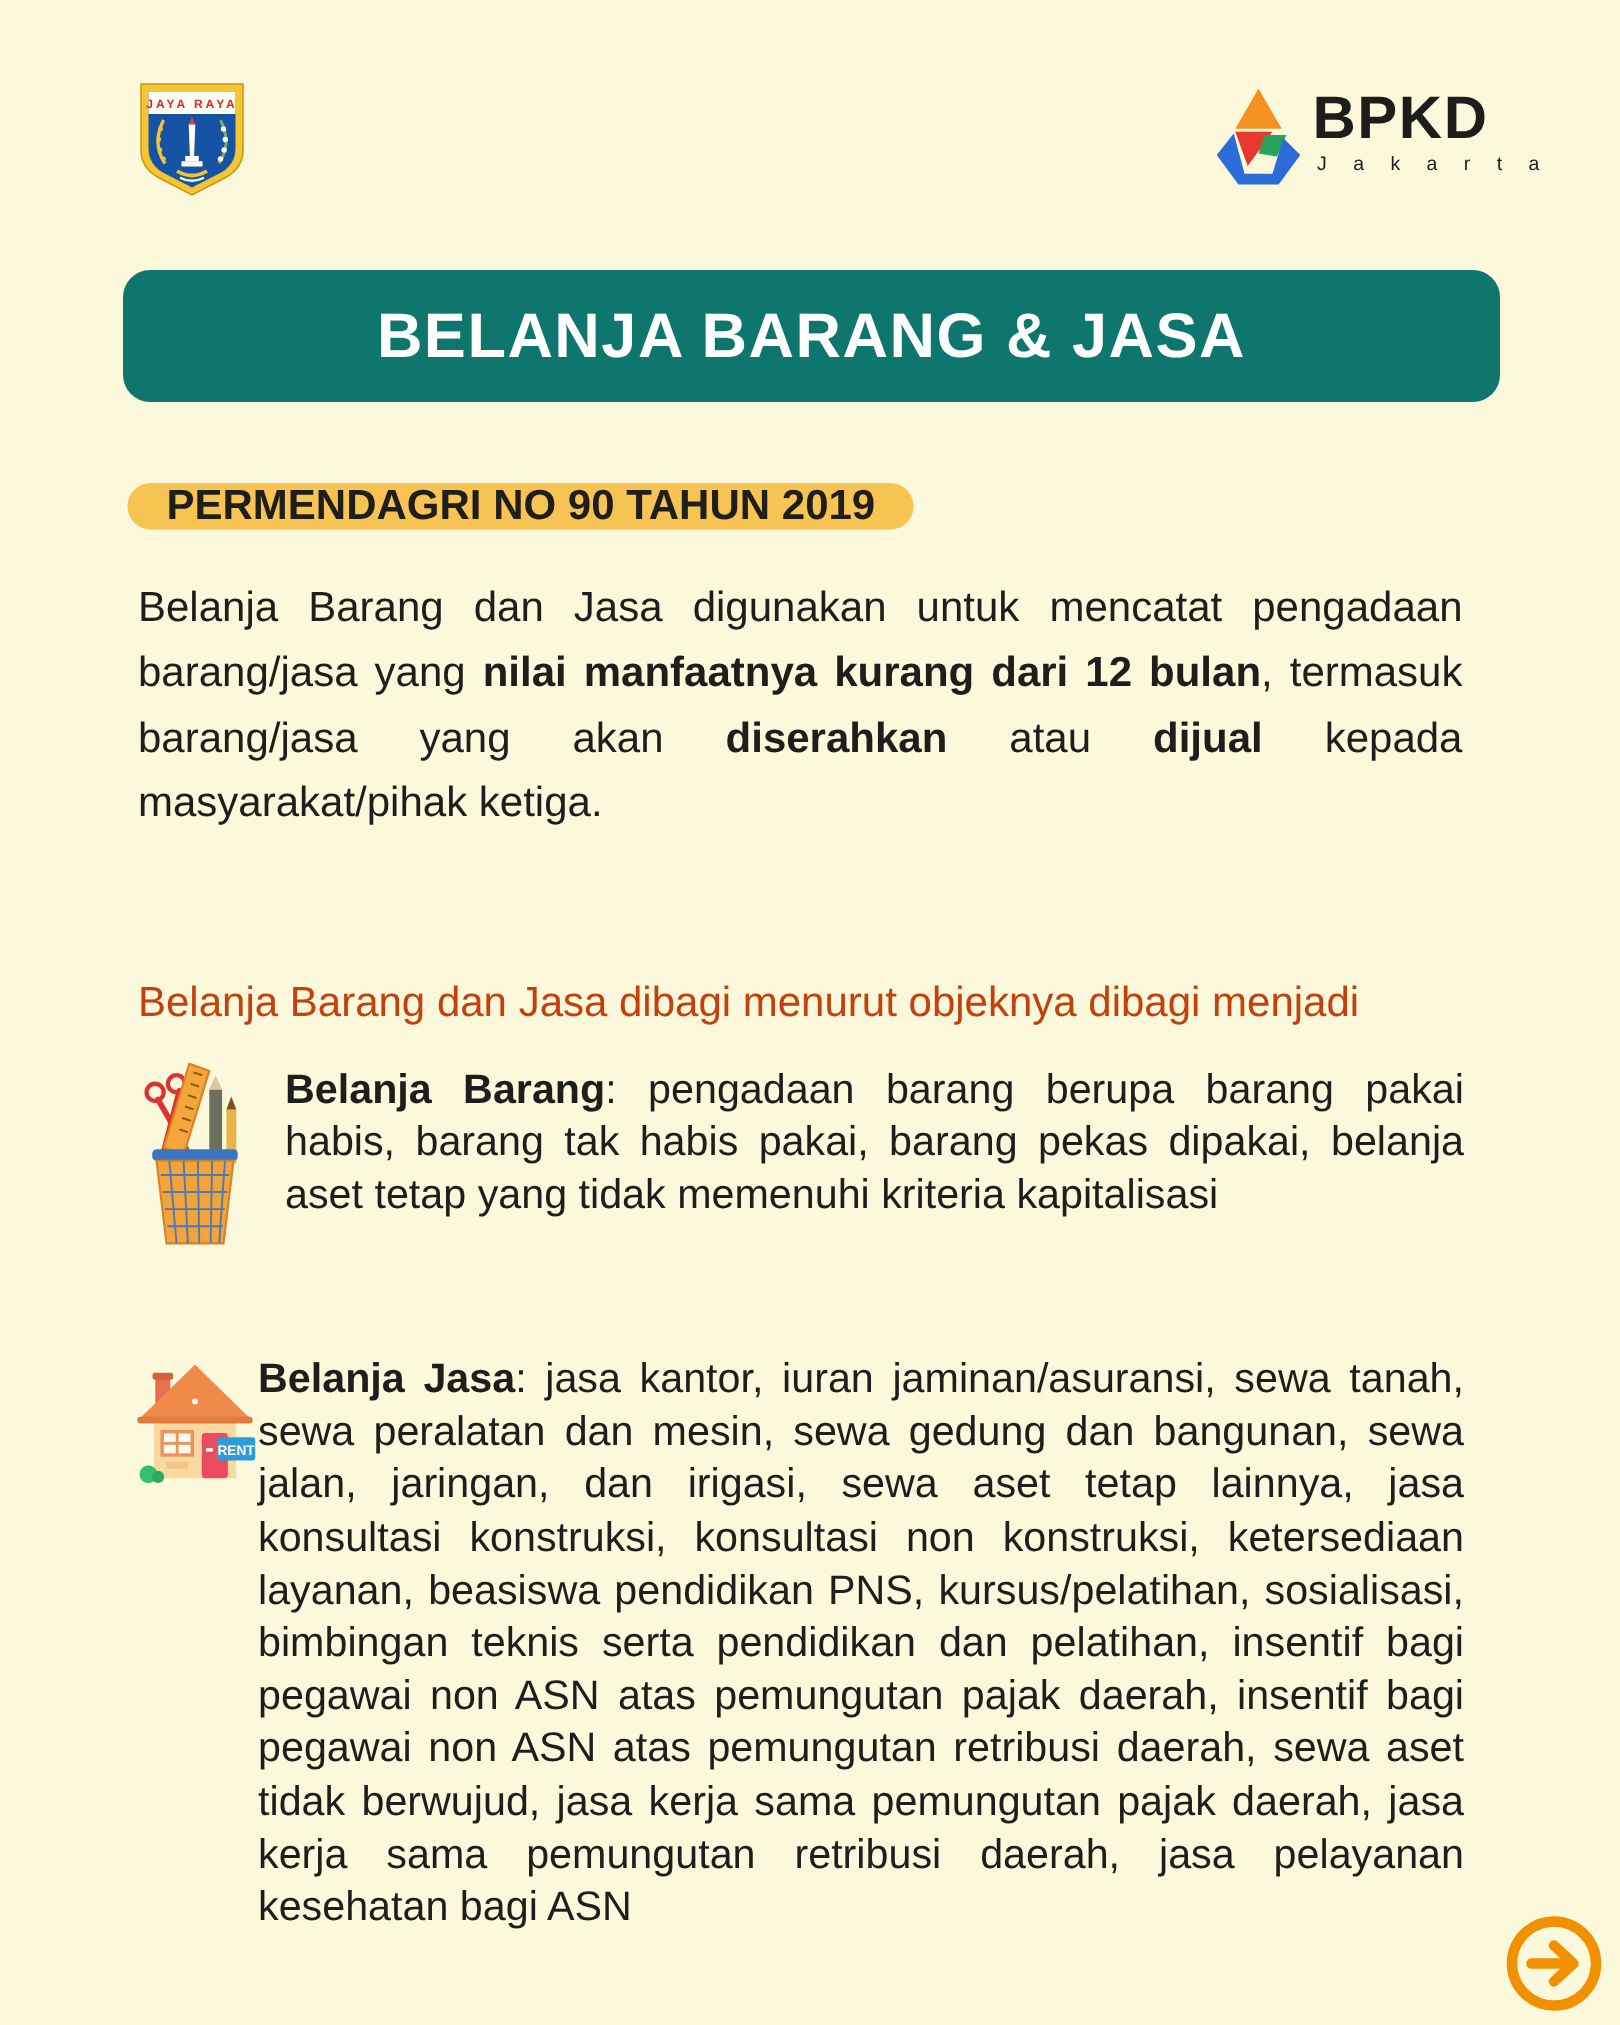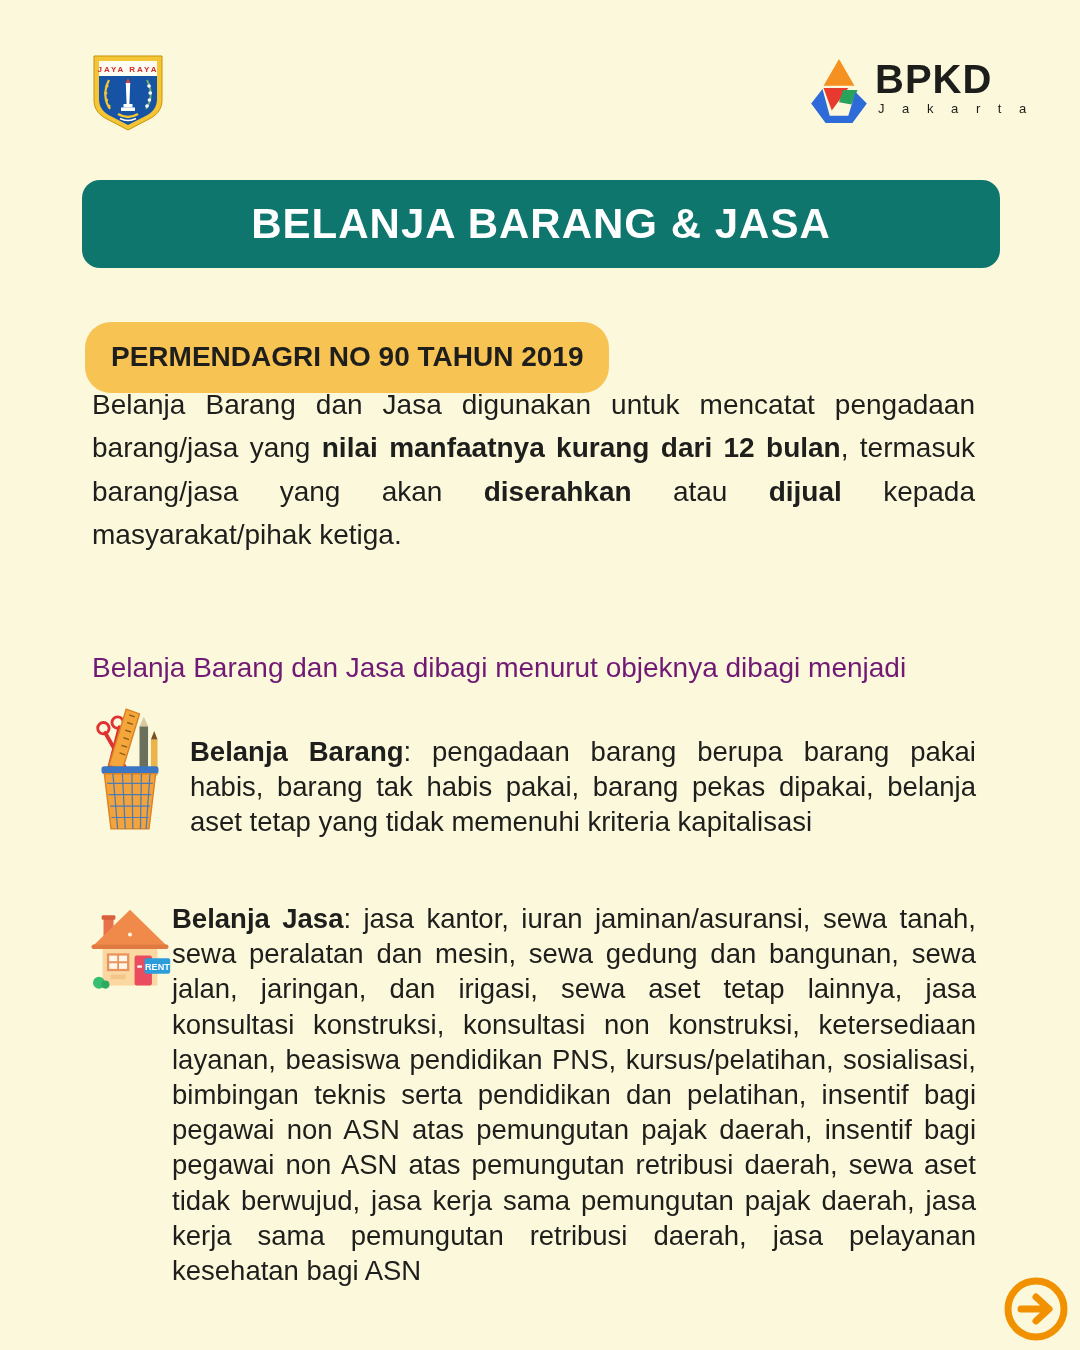--- a/index.html
+++ b/index.html
@@ -17,36 +17,36 @@
   .bpkd-city { font-size: 13px; font-weight: normal; letter-spacing: 7px; color: #1D1D1B; margin-top: 1px; padding-left: 3px; }
   .banner {
     position: absolute; left: 82px; top: 180px; width: 918px; height: 88px;
     background: #0f766e; border-radius: 18px;
     display: flex; align-items: center; justify-content: center;
   }
   .banner span { color: #FFFFFF; font-size: 42px; font-weight: bold; letter-spacing: 1px; }
   .pill {
     position: absolute; display: inline-block;
     background: #F7C353; border-radius: 26px;
-    padding: 20px 26px; font-size: 28px; font-weight: bold; color: #1E1E1C;
+    padding: 0 26px; font-size: 28px; font-weight: bold; color: #1E1E1C;
     white-space: nowrap; line-height: 1.1;
   }
   .pill1 { left: 85px; top: 322px; }
   .pill2 { left: 85px; top: 577px; }
   .para { font-size: 28px; color: #1E1E1C; text-align: justify; }
   .para b { font-weight: bold; }
   .para1 { position: absolute; left: 92px; top: 383px; width: 883px; line-height: 1.55; }
-  .intro { position: absolute; left: 92px; top: 652px; font-size: 28px; color: #701a75; }
+  .intro { position: absolute; left: 92px; top: 652px; font-size: 28px; color: #c2410c; }
   .item { position: absolute; display: flex; }
   .item1 { left: 92px; top: 706px; width: 884px; }
   .item2 { left: 88px; top: 893px; width: 888px; }
   .icon-box1 { width: 76px; flex: 0 0 76px; margin-right: 22px; }
   .icon-box2 { width: 84px; flex: 0 0 84px; margin-right: 0; margin-top: 14px; }
   .item-text { flex: 1; font-size: 27.5px; line-height: 1.28; }
-  .item-text1 { margin-top: 28px; }
+  .item-text1 { margin-top: 2px; }
   .item-text2 { margin-top: 8px; }
   .next-btn {
     position: absolute; left: 1004px; top: 1277px; width: 64px; height: 64px;
     cursor: pointer;
   }
 </style>
 </head>
 <body>
 
 <div class="page">

